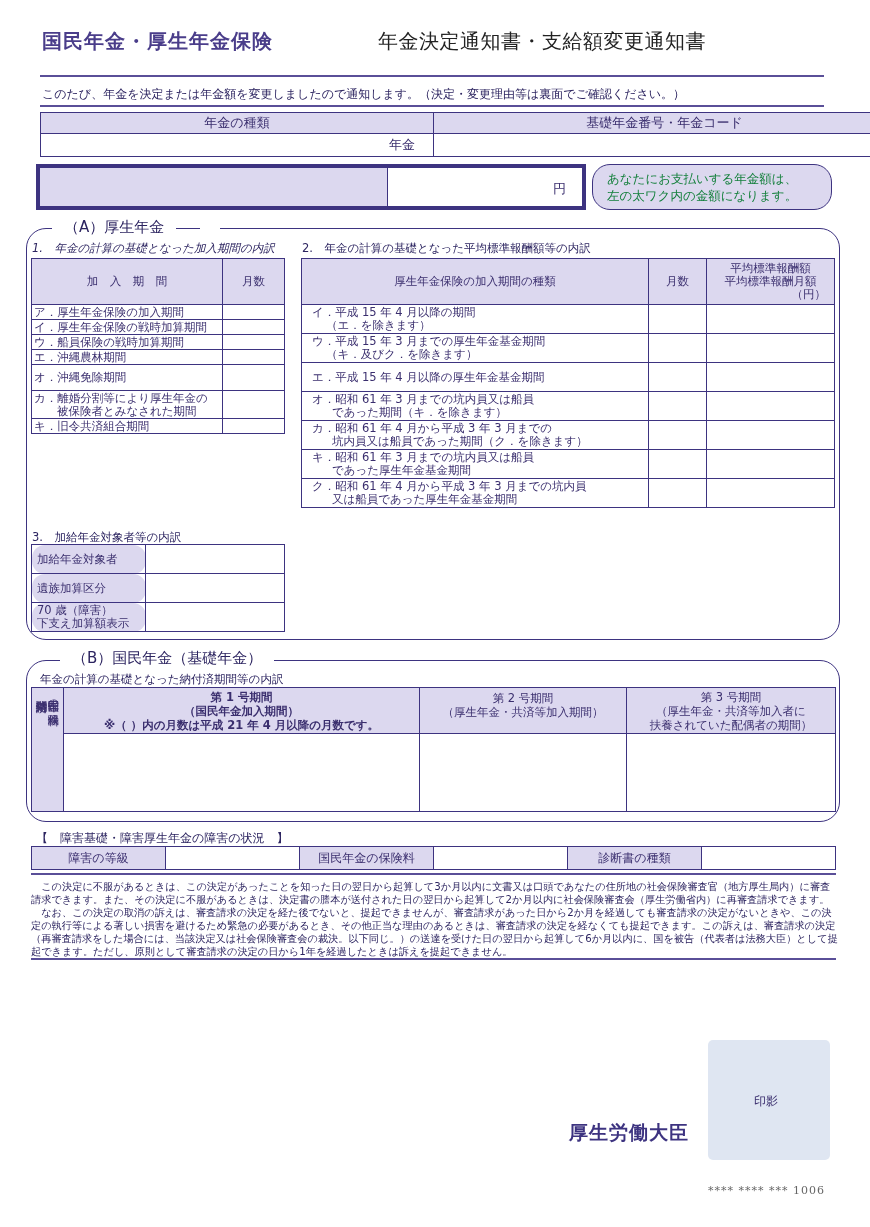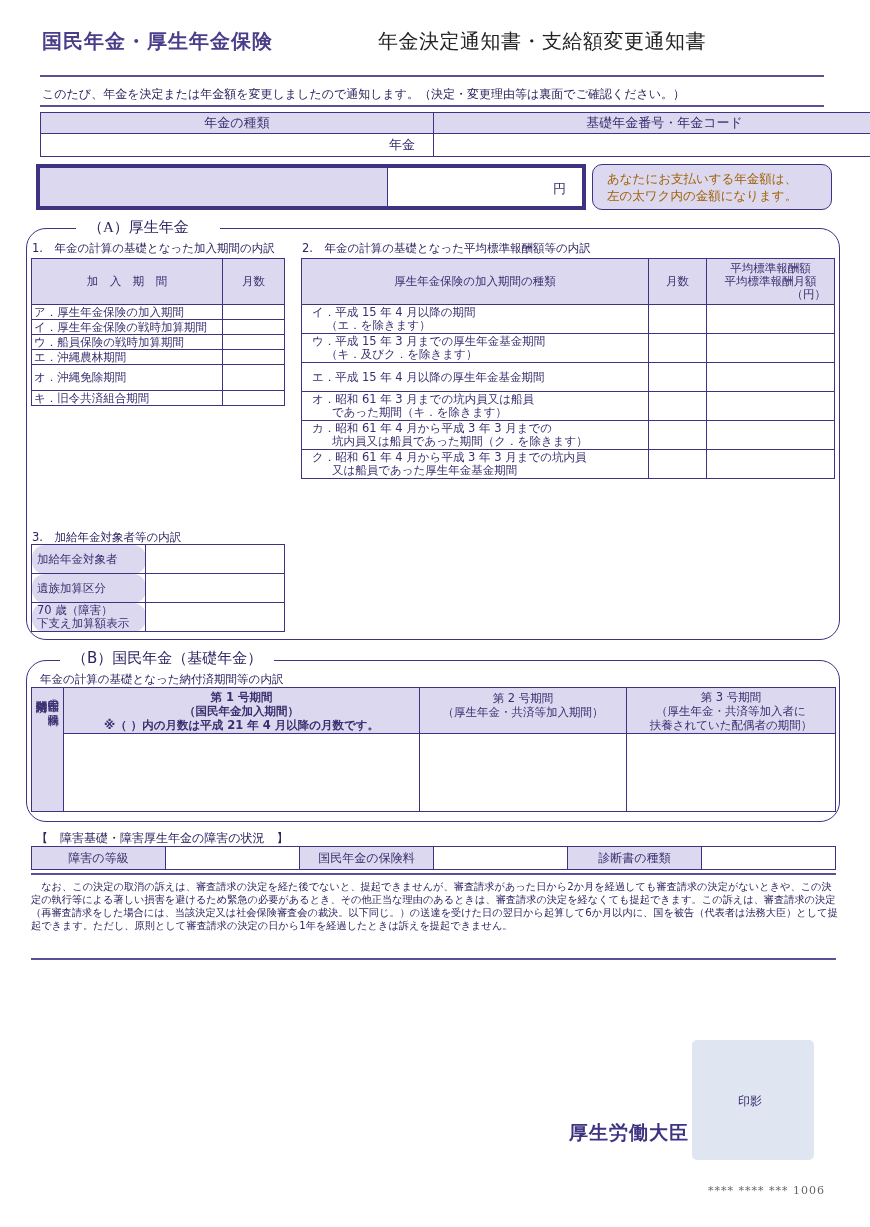--- a/index.html
+++ b/index.html
@@ -15,40 +15,40 @@
   .notice { left: 42px; top: 86px; font-size: 12px; color: #2c2460; }
   table { border-collapse: collapse; }
   td, th { border: 1px solid #3d3380; font-weight: normal; }
   .hd { background: #dcd8ef; }
   .t-kind { left: 40px; top: 112px; width: 856px; font-size: 13px; border-radius: 10px; }
   .t-kind th { height: 21px; text-align: center; }
   .t-kind td { height: 23px; }
   .amount-box { left: 36px; top: 164px; width: 550px; height: 46px; border: 4px solid #3d3380; display: flex; }
   .amount-box .lbl { width: 348px; background: #dcd8ef; border-right: 1px solid #3d3380; }
   .amount-box .val { flex: 1; text-align: right; padding-right: 16px; padding-top: 12px; font-size: 13px; }
-  .bubble { left: 592px; top: 164px; width: 240px; height: 46px; border: 1.5px solid #3d3380; border-radius: 10px; background: #dcd8ef; font-size: 12.5px; line-height: 17px; padding: 5px 8px 0 14px; color: #a16207; }
+  .bubble { left: 592px; top: 164px; width: 240px; height: 46px; border: 1.5px solid #3d3380; border-radius: 18px; background: #dcd8ef; font-size: 12.5px; line-height: 17px; padding: 5px 8px 0 14px; color: #15803d; }
   .section { border: 1.5px solid #3d3380; border-radius: 20px; }
   .sec-title { font-size: 15px; background: #fff; padding: 0 12px; color: #2c2460; }
   .sub-title { font-size: 11.5px; color: #2c2460; }
   .small td, .small th { font-size: 11.5px; line-height: 13px; }
   .t1 { left: 31px; top: 258px; width: 254px; padding-left: 28px; }
   .t1 th { height: 46px; text-align: center; }
   .t1 td { padding-left: 2px; }
   .t2 { left: 301px; top: 258px; width: 534px; }
   .t2 th { text-align: center; }
   .t2 td { padding-left: 10px; }
   .t3 { left: 31px; top: 544px; width: 254px; }
   .t3 td.hd { width: 114px; padding-left: 5px; border-radius: 13px; }
   .tb { left: 31px; top: 687px; width: 805px; }
   .tb th { text-align: center; line-height: 14px; }
   .vert { writing-mode: vertical-rl; text-orientation: upright; font-size: 11.5px; line-height: 12px; letter-spacing: 0; }
   .td-dis { left: 31px; top: 846px; width: 805px; font-size: 12px; }
   .td-dis td { height: 23px; text-align: center; }
   .legal { left: 31px; top: 880px; width: 808px; font-size: 10.2px; line-height: 13.1px; color: #2c2460; }
-  .seal { left: 692px; top: 1040px; width: 122px; height: 120px; background: #dfe6f2; border-radius: 5px; }
+  .seal { left: 708px; top: 1040px; width: 122px; height: 120px; background: #dfe6f2; border-radius: 5px; }
   .seal span { position: absolute; left: 46px; top: 53px; font-size: 12px; color: #3a2e6e; }
   .minister { left: 569px; top: 1120px; font-size: 19px; font-weight: bold; color: #3d3380; letter-spacing: 1px; }
   .code { left: 708px; top: 1184px; font-size: 11px; color: #666; font-family: "DejaVu Serif", serif; letter-spacing: 1px; }
 </style>
 </head>
 <body>
 
 <div class="abs hdr-left">国民年金・厚生年金保険</div>
 <div class="abs hdr-right">年金決定通知書・支給額変更通知書</div>
 <div class="abs rule" style="left:40px;top:75px;width:784px;"></div>
@@ -74,24 +74,24 @@
     <span></span>
     <span>円</span>
   </div>
 </div>
 <div class="abs bubble">
   <div>あなたにお支払いする年金額は、</div>
   <div>左の太ワク内の金額になります。</div>
 </div>
 
 <div class="abs section" style="left:26px;top:228px;width:814px;height:412px;"></div>
-<div class="abs sec-title" style="left:76px;top:218px;font-family:Liberation Serif, serif;">（A）厚生年金</div>
+<div class="abs sec-title" style="left:52px;top:218px;">（A）厚生年金</div>
 <div class="abs" style="left:200px;top:228px;width:20px;height:2px;background:#fff;"></div>
 
-<div class="abs sub-title" style="left:32px;top:241px;">1.　年金の計算の基礎となった加入期間の内訳</div>
+<div class="abs sub-title" style="left:32px;top:241px;font-style:italic;">1.　年金の計算の基礎となった加入期間の内訳</div>
 <table class="abs t1 small">
   <tbody>
       <tr>
     <th class="hd" style="width:191px;">加　入　期　間</th>
     <th class="hd">月数</th>
   </tr>
   <tr>
         <td style="height:15px;">ア．厚生年金保険の加入期間</td>
         <td></td>
       </tr>
@@ -102,20 +102,27 @@
   <tr>
         <td style="height:15px;">ウ．船員保険の戦時加算期間</td>
         <td></td>
       </tr>
   <tr>
         <td style="height:15px;">エ．沖縄農林期間</td>
         <td></td>
       </tr>
   <tr>
         <td style="height:26px;">オ．沖縄免除期間</td>
+        <td></td>
+      </tr>
+  <tr>
+        <td style="height:28px;">
+          <div>カ．離婚分割等により厚生年金の</div>
+          <div style="white-space:pre;">　　被保険者とみなされた期間</div>
+        </td>
         <td></td>
       </tr>
   <tr>
         <td style="height:15px;">キ．旧令共済組合期間</td>
         <td></td>
       </tr>
 </tbody>
   </table>
 
 <div class="abs sub-title" style="left:302px;top:241px;">2.　年金の計算の基礎となった平均標準報酬額等の内訳</div>
@@ -158,20 +165,28 @@
           <div>オ．昭和 61 年 3 月までの坑内員又は船員</div>
           <div style="padding-left:20px;">であった期間（キ．を除きます）</div>
         </td>
         <td></td>
         <td></td>
       </tr>
   <tr>
         <td style="height:29px;">
           <div>カ．昭和 61 年 4 月から平成 3 年 3 月までの</div>
           <div style="padding-left:20px;">坑内員又は船員であった期間（ク．を除きます）</div>
+        </td>
+        <td></td>
+        <td></td>
+      </tr>
+  <tr>
+        <td style="height:29px;">
+          <div>キ．昭和 61 年 3 月までの坑内員又は船員</div>
+          <div style="padding-left:20px;">であった厚生年金基金期間</div>
         </td>
         <td></td>
         <td></td>
       </tr>
   <tr>
         <td style="height:29px;">
           <div>ク．昭和 61 年 4 月から平成 3 年 3 月までの坑内員</div>
           <div style="padding-left:20px;">又は船員であった厚生年金基金期間</div>
         </td>
         <td></td>
@@ -245,20 +260,21 @@
     <td class="hd" style="width:134px;">国民年金の保険料</td>
     <td style="width:134px;"></td>
     <td class="hd" style="width:134px;">診断書の種類</td>
     <td></td>
   </tr>
 </tbody>
   </table>
 <div class="abs rule" style="left:31px;top:873px;width:805px;"></div>
 
 <div class="abs legal">
+  <p>　この決定に不服があるときは、この決定があったことを知った日の翌日から起算して3か月以内に文書又は口頭であなたの住所地の社会保険審査官（地方厚生局内）に審査請求できます。また、その決定に不服があるときは、決定書の謄本が送付された日の翌日から起算して2か月以内に社会保険審査会（厚生労働省内）に再審査請求できます。</p>
   <p>　なお、この決定の取消の訴えは、審査請求の決定を経た後でないと、提起できませんが、審査請求があった日から2か月を経過しても審査請求の決定がないときや、この決定の執行等による著しい損害を避けるため緊急の必要があるとき、その他正当な理由のあるときは、審査請求の決定を経なくても提起できます。この訴えは、審査請求の決定（再審査請求をした場合には、当該決定又は社会保険審査会の裁決。以下同じ。）の送達を受けた日の翌日から起算して6か月以内に、国を被告（代表者は法務大臣）として提起できます。ただし、原則として審査請求の決定の日から1年を経過したときは訴えを提起できません。</p>
 </div>
 <div class="abs rule" style="left:31px;top:958px;width:805px;"></div>
 
 <div class="abs seal">
     <span>印影</span>
   </div>
 <div class="abs minister">厚生労働大臣</div>
 <div class="abs code">**** **** *** 1006</div>
 

